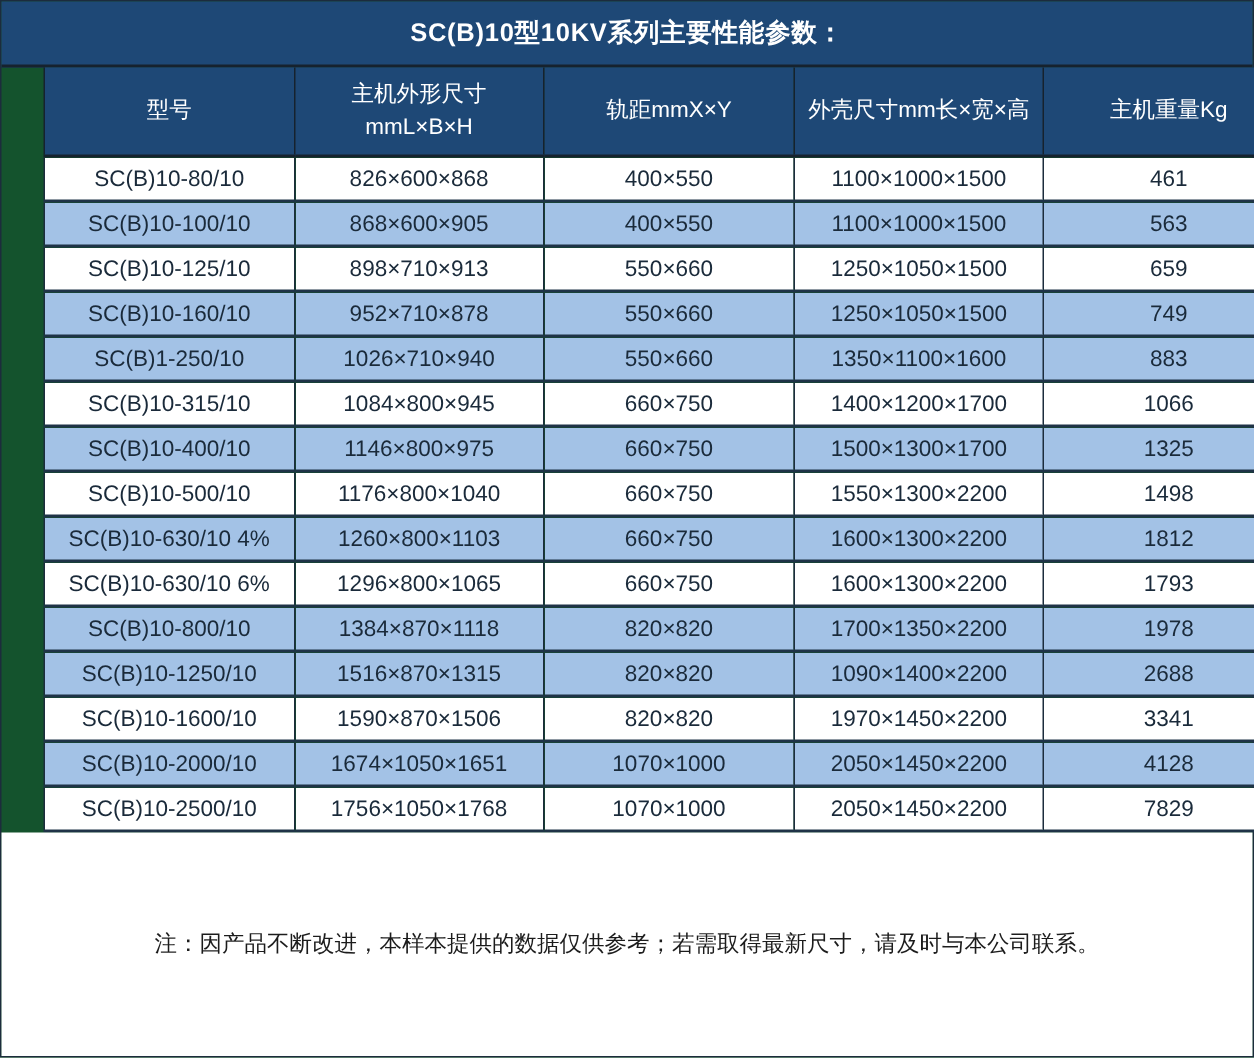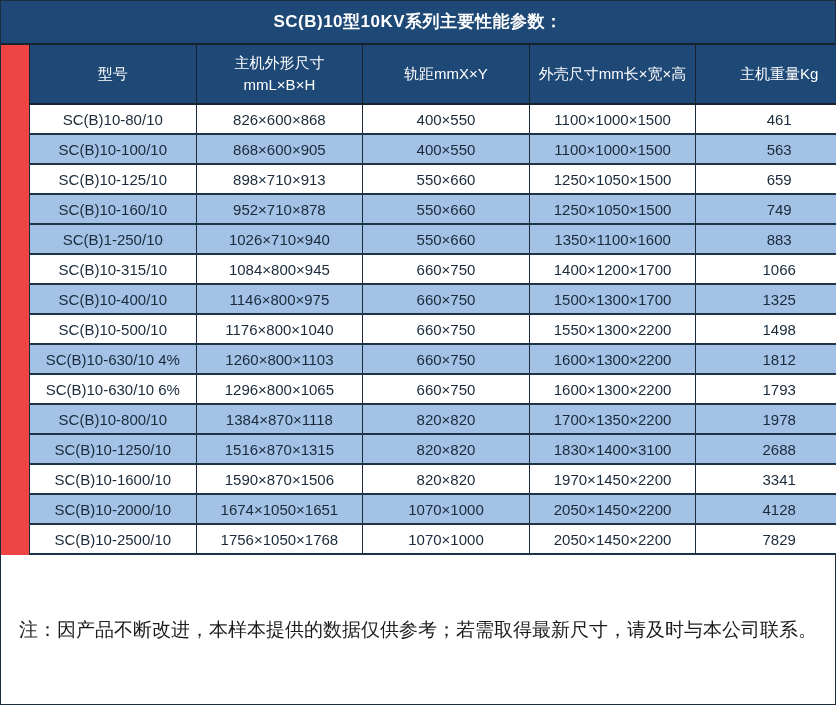--- a/index.html
+++ b/index.html
@@ -8,21 +8,21 @@
     background: #ffffff;
     font-family: "Liberation Sans", "DejaVu Sans", sans-serif;
   }
   .page {
     width: 836px;
     height: 705px;
     box-sizing: border-box;
     border: 1px solid #1c2c3c;
     display: flex;
     flex-direction: column;
-    background: #ef4444;
+    background: #14532d;
   }
   .title-bar {
     background: #1e4876;
     color: #ffffff;
     height: 42px;
     line-height: 42px;
     text-align: center;
     font-size: 17px;
     font-weight: bold;
     border-bottom: 2px solid #16222e;
@@ -66,21 +66,21 @@
   }
   table.spec tr.stripe td {
     background: #a3c2e6;
   }
   .footer-note {
     flex: 1 1 auto;
     display: flex;
     align-items: center;
     justify-content: center;
     color: #1c1c1c;
-    font-size: 19px;
+    font-size: 15px;
     background: #ffffff;
     text-align: right;
   }
 </style>
 </head>
 <body>
 
 <div class="page">
   <div class="title-bar">SC(B)10型10KV系列主要性能参数：</div>
 
@@ -180,21 +180,21 @@
           <td>SC(B)10-800/10</td>
           <td>1384×870×1118</td>
           <td>820×820</td>
           <td>1700×1350×2200</td>
           <td>1978</td>
         </tr>
         <tr class="stripe">
           <td>SC(B)10-1250/10</td>
           <td>1516×870×1315</td>
           <td>820×820</td>
-          <td>1830×1400×3100</td>
+          <td>1090×1400×2200</td>
           <td>2688</td>
         </tr>
         <tr>
           <td>SC(B)10-1600/10</td>
           <td>1590×870×1506</td>
           <td>820×820</td>
           <td>1970×1450×2200</td>
           <td>3341</td>
         </tr>
         <tr class="stripe">

